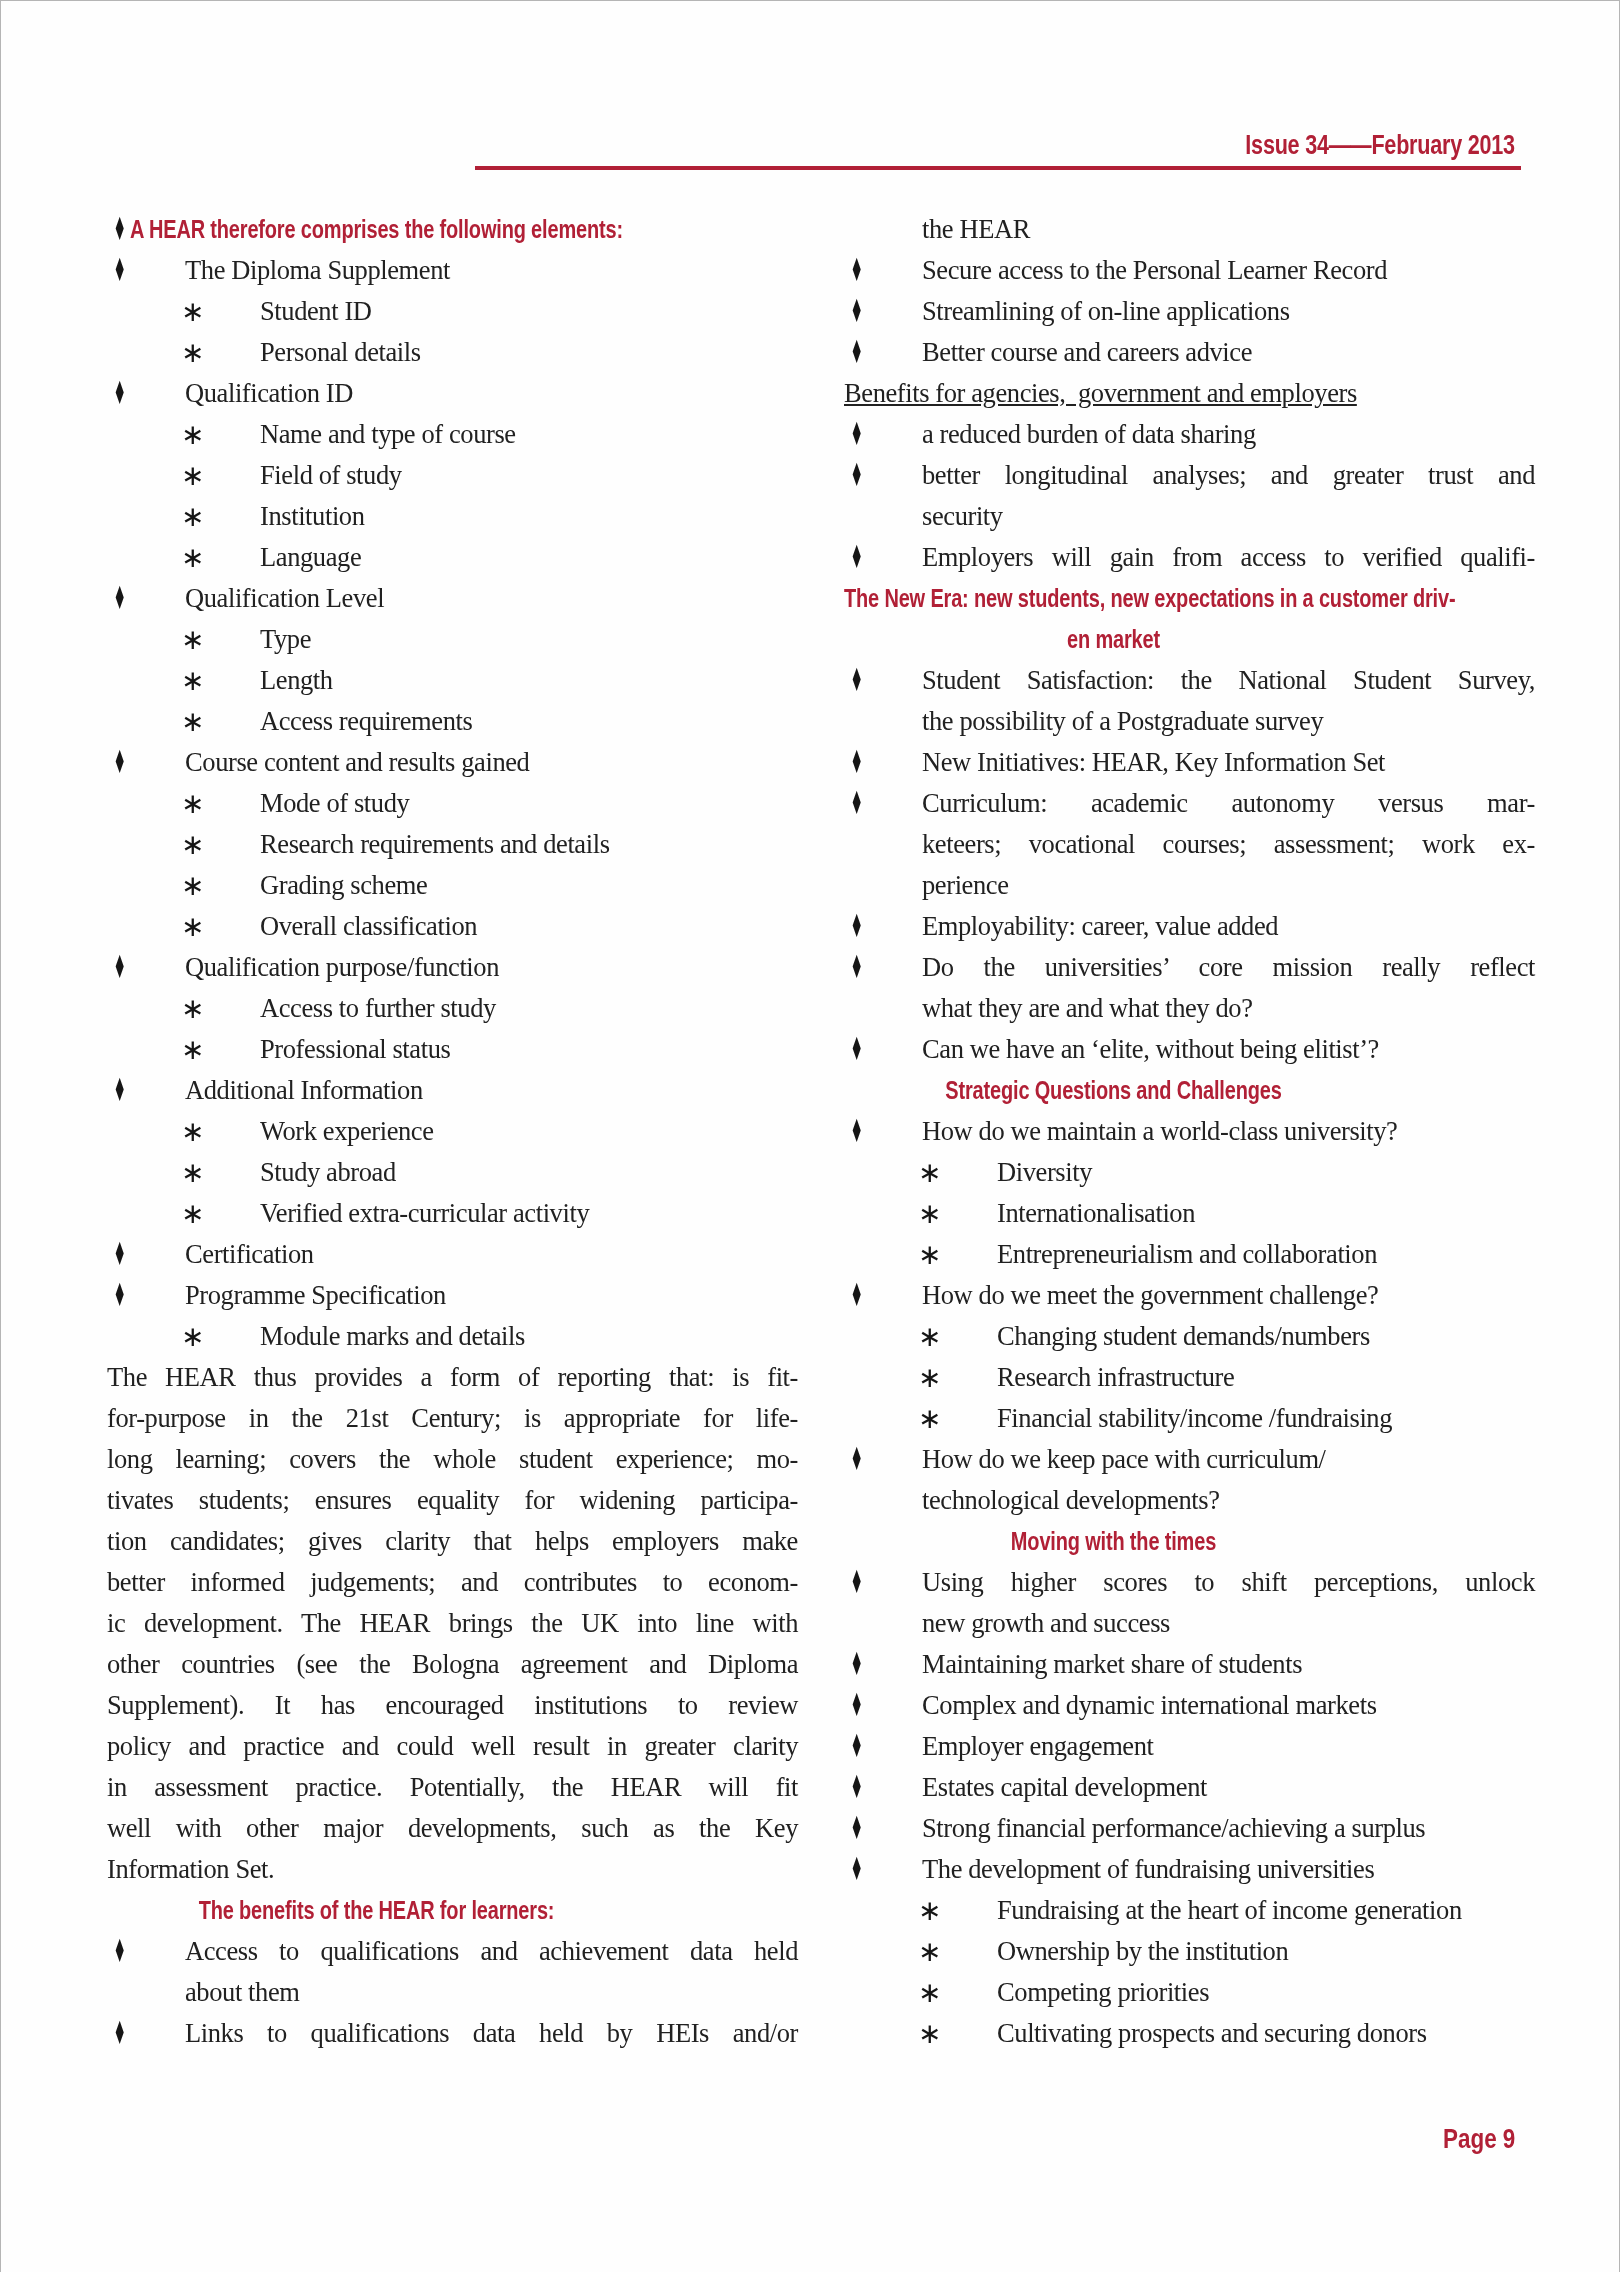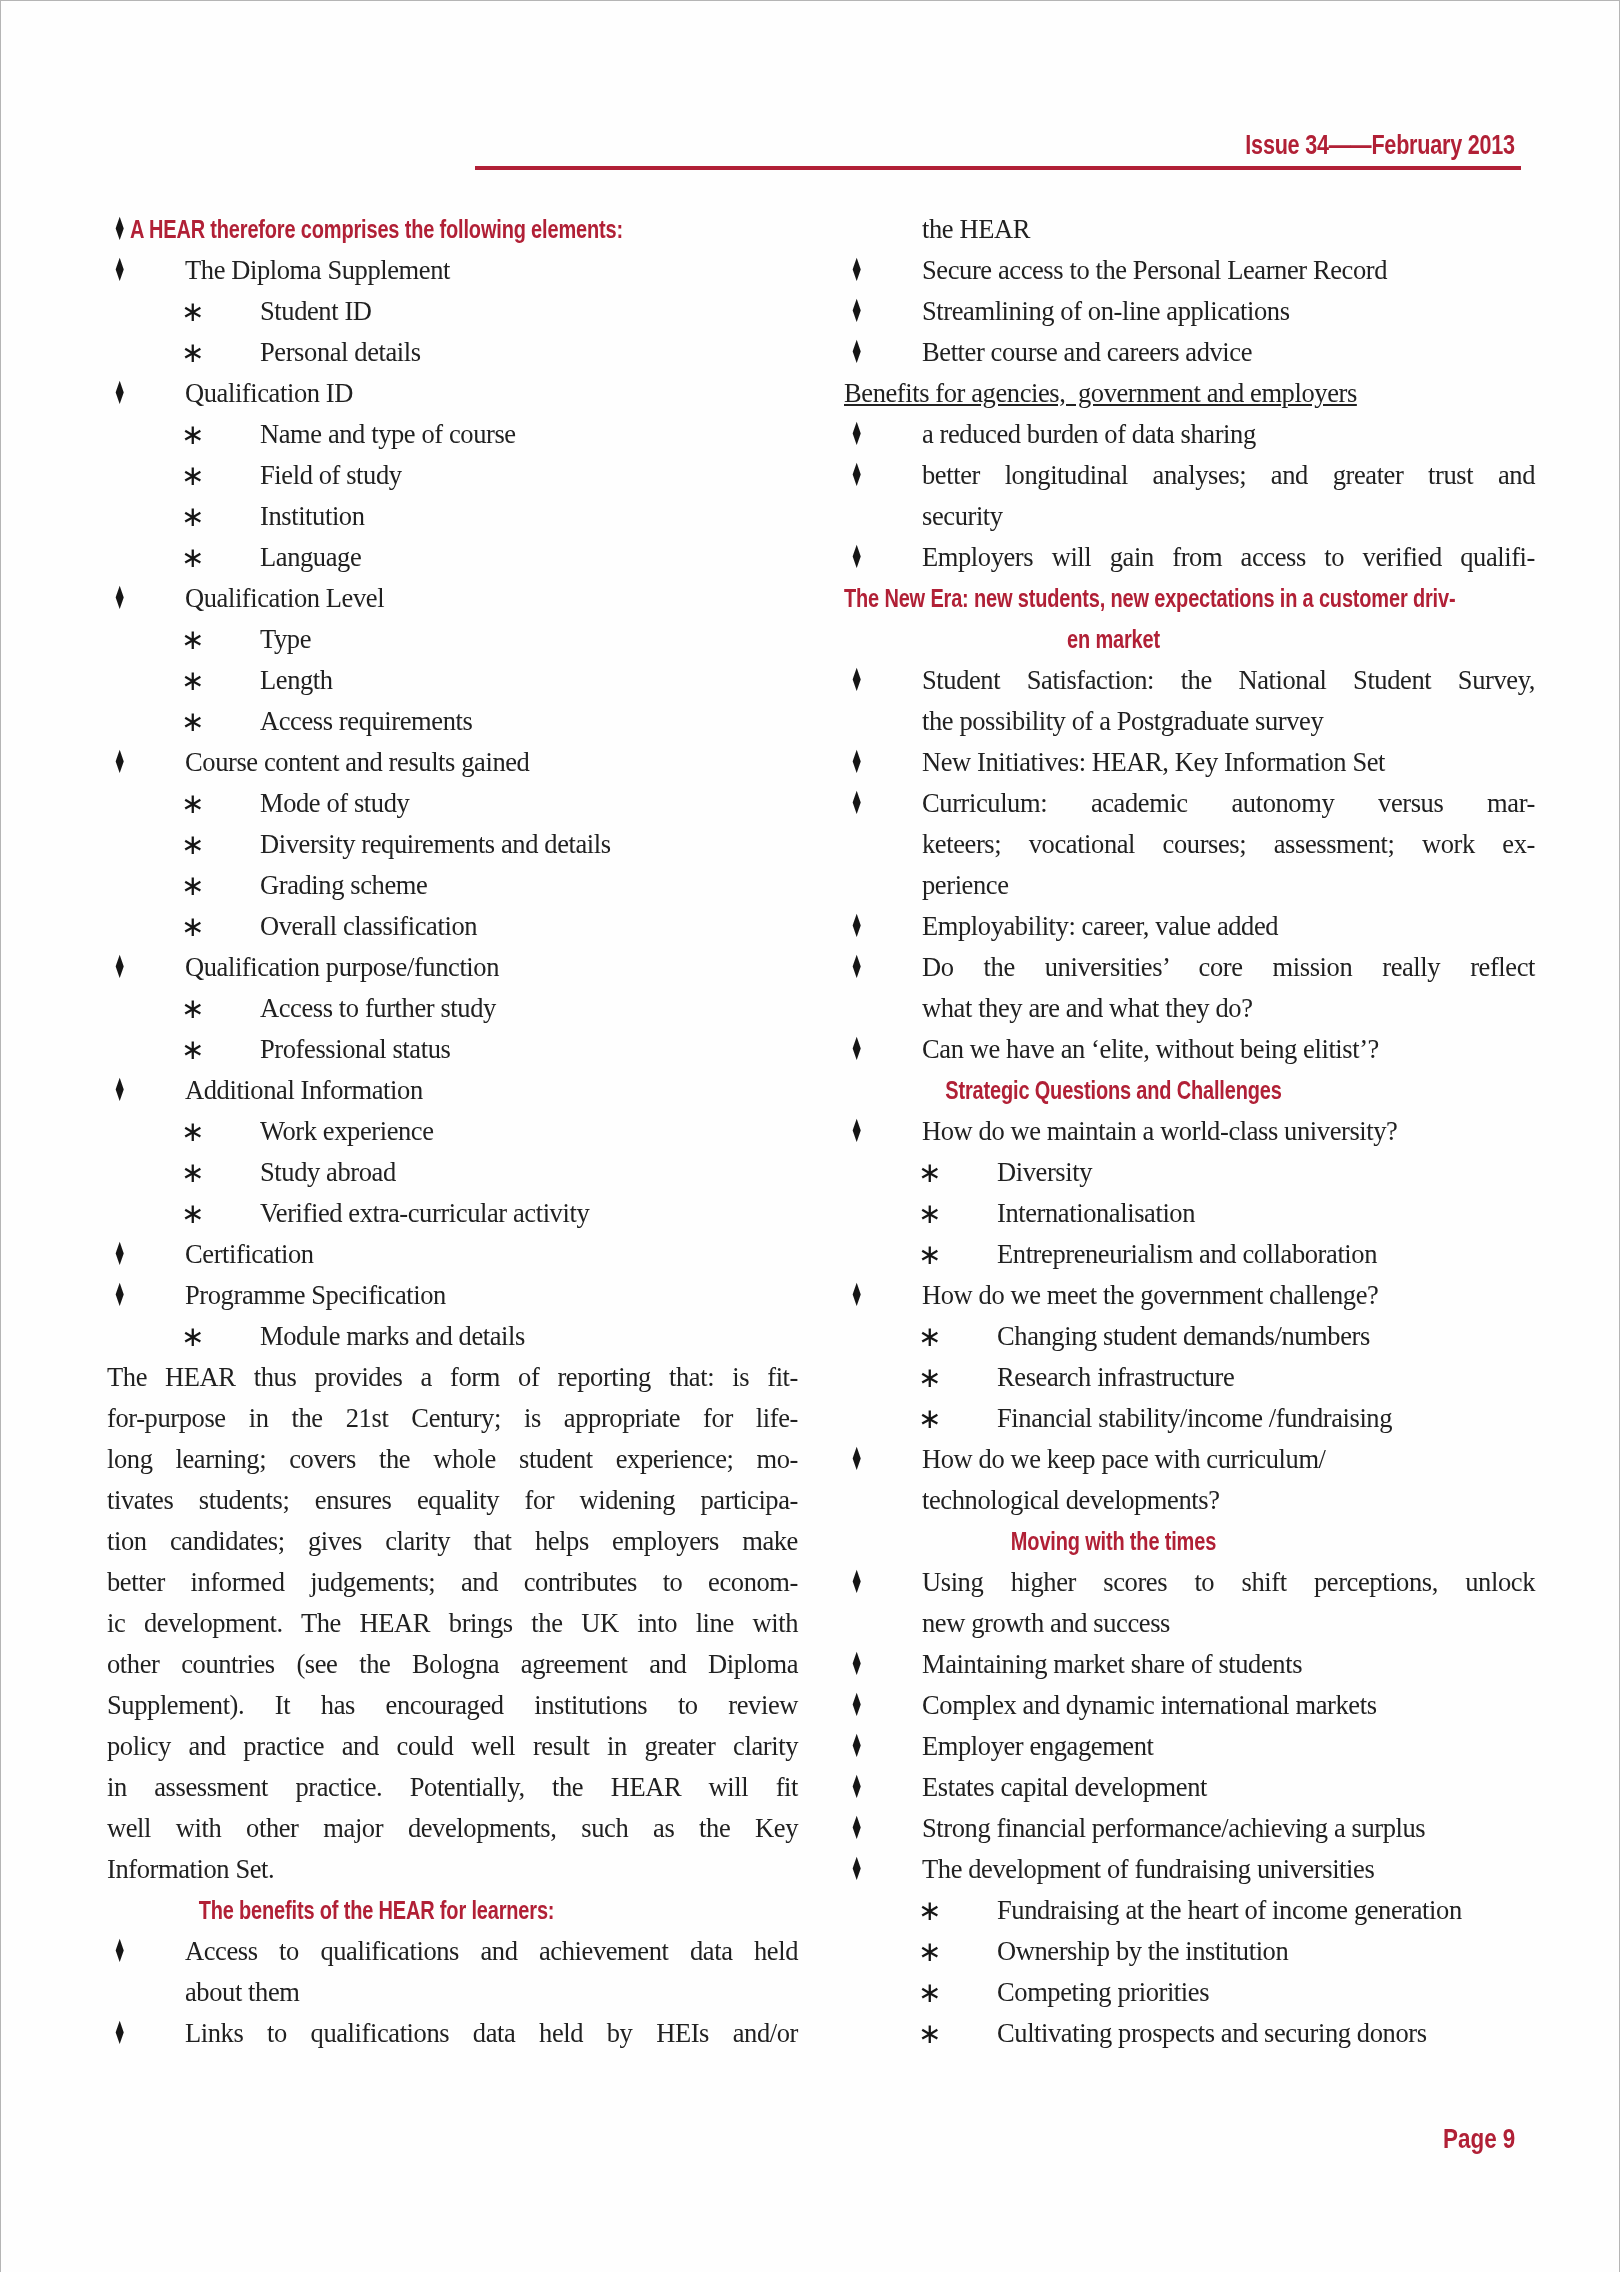--- a/index.html
+++ b/index.html
@@ -99,21 +99,21 @@
         <div class="item b1">
           <span class="marker">♦</span>
           <div class="line">Course content and results gained</div>
         </div>
         <div class="item b2">
           <span class="marker">∗</span>
           <div class="line">Mode of study</div>
         </div>
         <div class="item b2">
           <span class="marker">∗</span>
-          <div class="line">Diversity requirements and details</div>
+          <div class="line">Research requirements and details</div>
         </div>
         <div class="item b2">
           <span class="marker">∗</span>
           <div class="line">Grading scheme</div>
         </div>
         <div class="item b2">
           <span class="marker">∗</span>
           <div class="line">Overall classification</div>
         </div>
         <div class="item b1">

